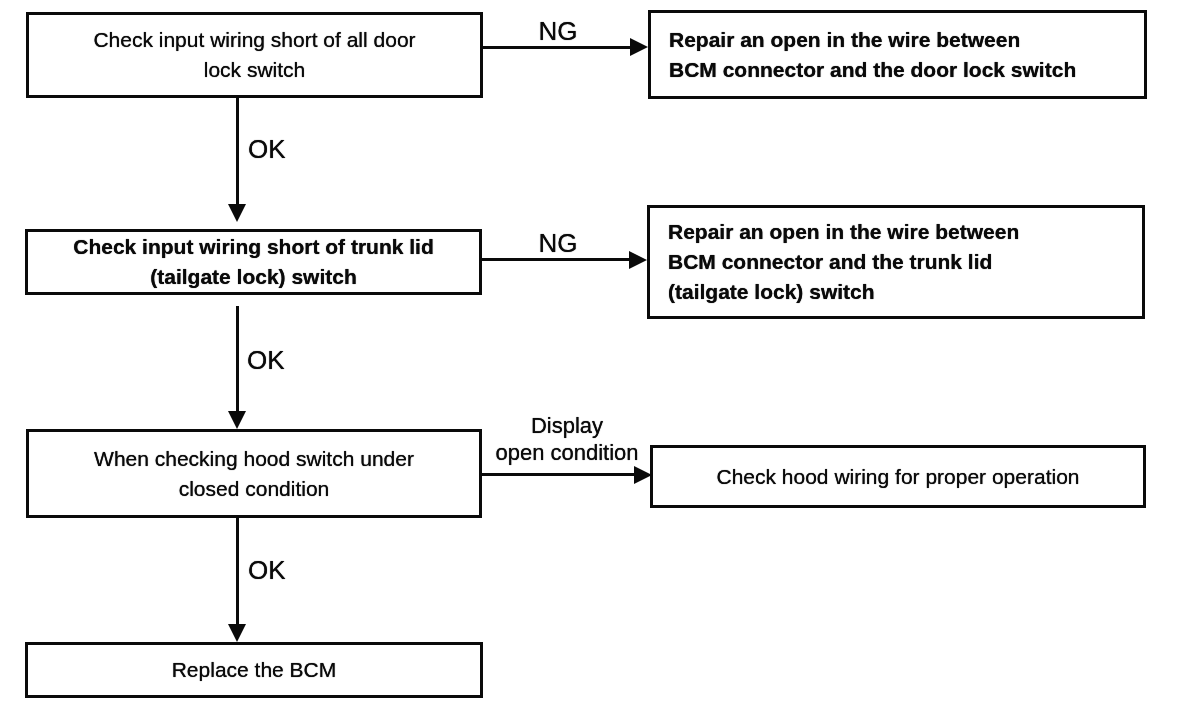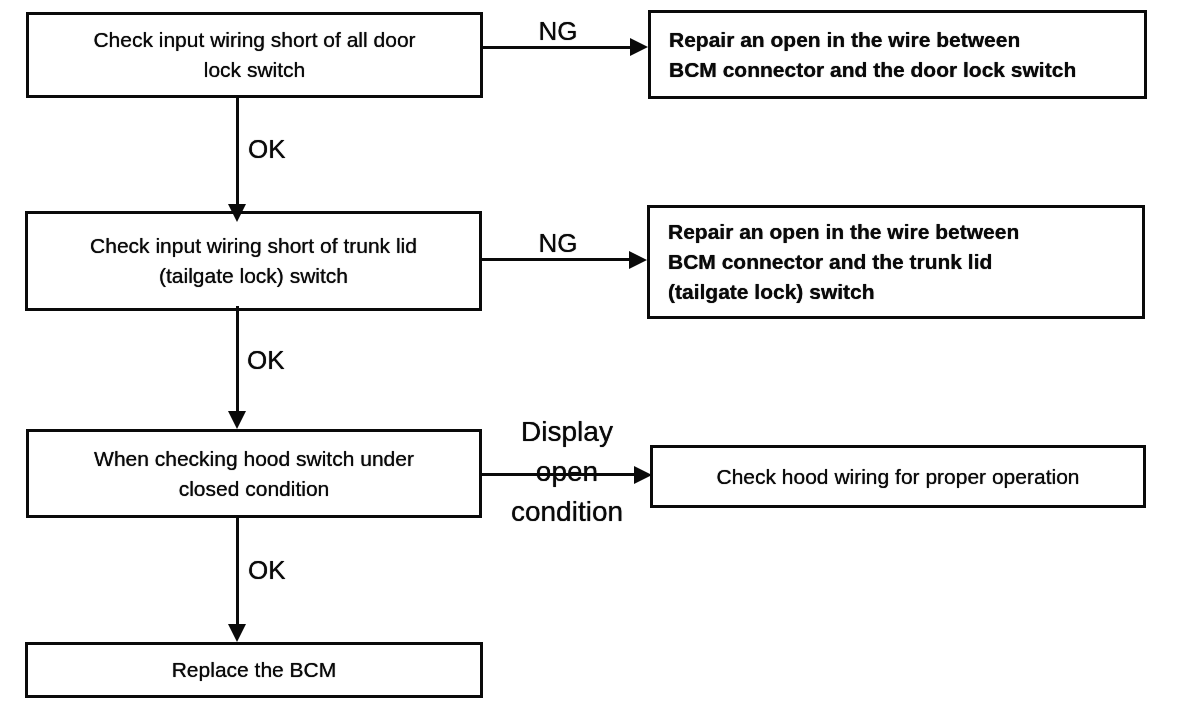--- a/index.html
+++ b/index.html
@@ -25,33 +25,33 @@
   }
   .arrow-right {
     position:absolute; width:0; height:0;
     border-top:9px solid transparent; border-bottom:9px solid transparent;
     border-left:18px solid var(--ink);
   }
   .edge-label {
     position:absolute; font-weight:normal; font-size:26px; line-height:26px;
     text-align:center; white-space:pre-line; text-shadow:0 0 0.8px currentColor;
   }
-  .edge-label.small { font-size:28px; line-height:40px; }
+  .edge-label.small { font-size:22px; line-height:27px; }
 </style>
 </head>
 <body>
 
 <div class="canvas">
 
   <div class="node" style="left:26px; top:12px; width:457px; height:86px;">
     <span class="node-text">Check input wiring short of all door
 lock switch</span>
   </div>
 
-  <div class="node" style="left:25px; top:211px; width:457px; height:100px;">
+  <div class="node" style="left:25px; top:229px; width:457px; height:66px;font-weight:bold;">
     <span class="node-text">Check input wiring short of trunk lid
 (tailgate lock) switch</span>
   </div>
 
   <div class="node" style="left:25px; top:642px; width:458px; height:56px;">
     <span class="node-text">Replace the BCM</span>
   </div>
 
   <div class="node" style="left:26px; top:429px; width:456px; height:89px;">
     <span class="node-text">When checking hood switch under

